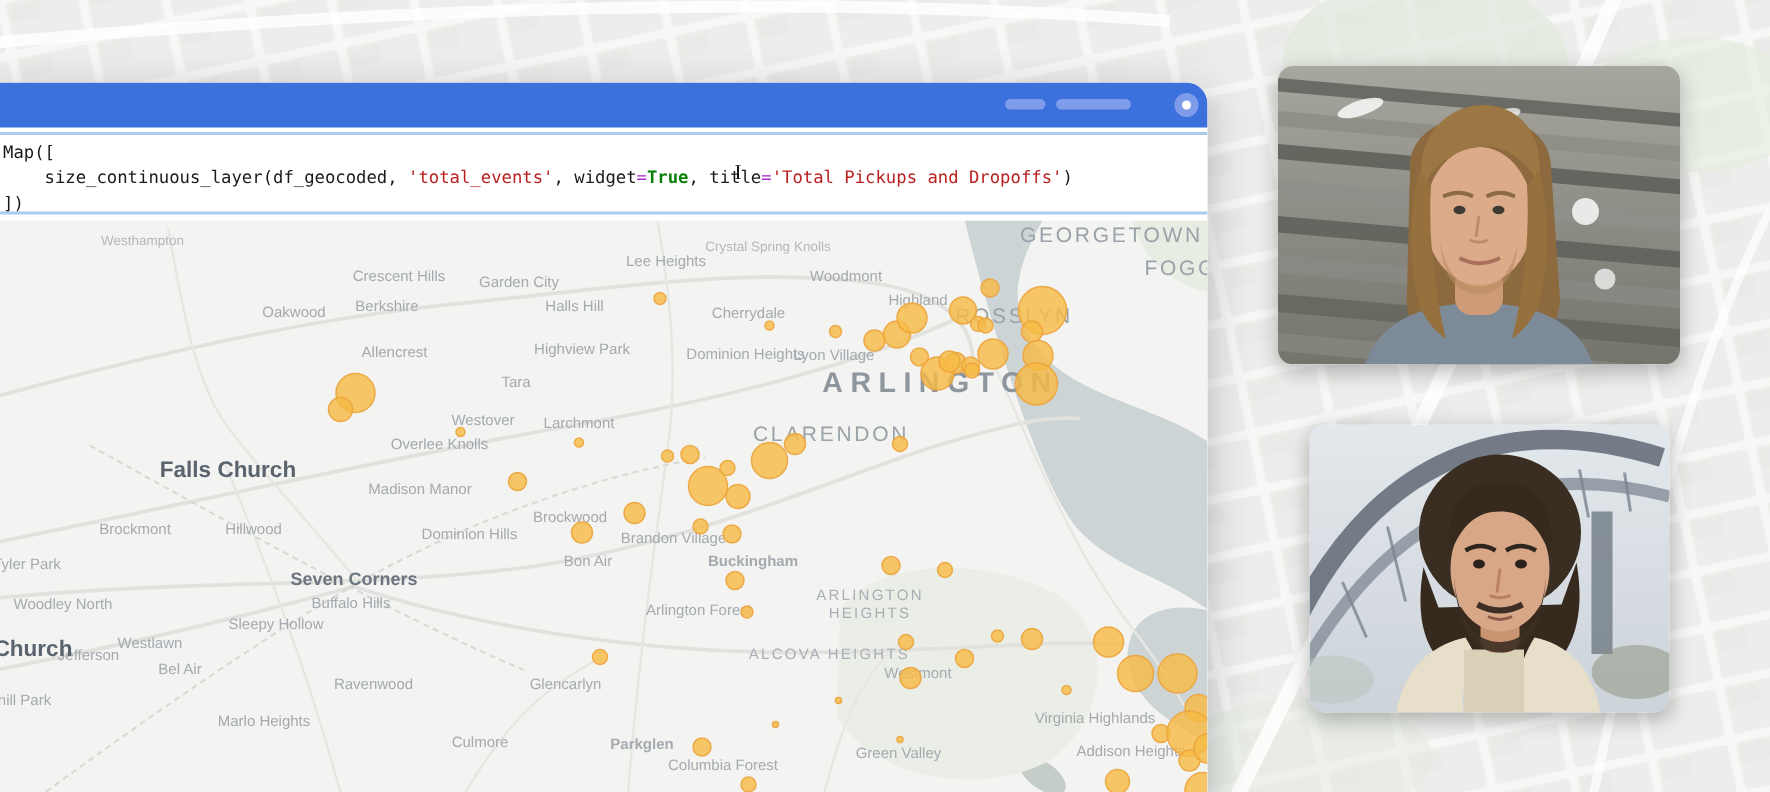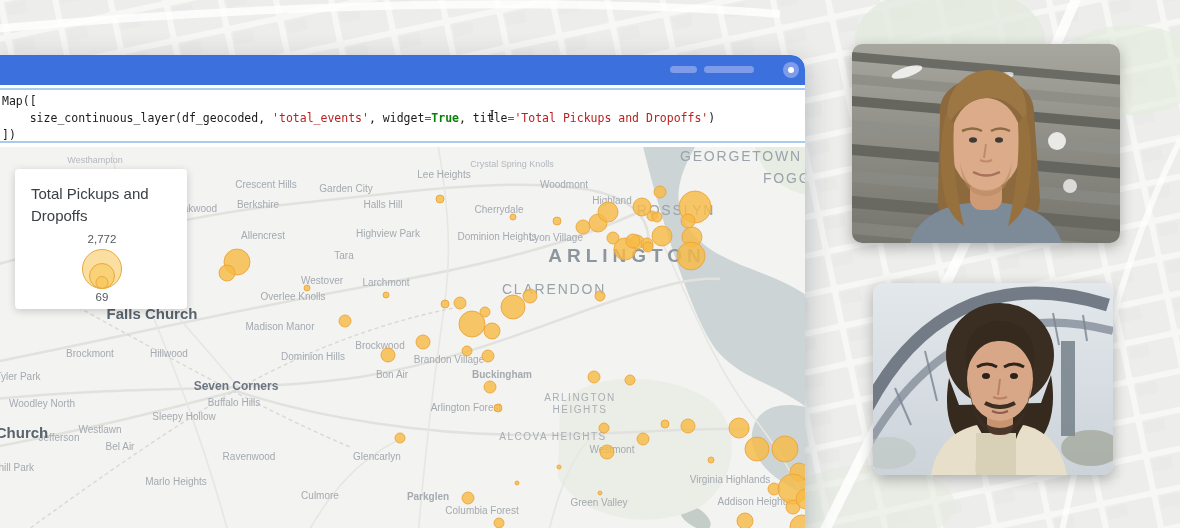--- a/index.html
+++ b/index.html
@@ -250,30 +250,20 @@
         <circle cx="785" cy="302" r="13" class="bub"></circle>
         <circle cx="799" cy="325" r="9" class="bub"></circle>
         <circle cx="774" cy="342" r="6" class="bub"></circle>
         <circle cx="793" cy="342" r="15" class="bub"></circle>
         <circle cx="793" cy="360" r="7" class="bub"></circle>
         <circle cx="806" cy="352" r="10" class="bub"></circle>
         <circle cx="802" cy="380" r="12" class="bub"></circle>
         <circle cx="745" cy="374" r="8" class="bub"></circle>
       </svg>
 
-    <div class="legend">
-      <div class="legend-title">Total Pickups and Dropoffs</div>
-      <div class="legend-max">2,772</div>
-      <div class="legend-circles">
-        <div class="lc lc1"></div>
-        <div class="lc lc2"></div>
-        <div class="lc lc3"></div>
-      </div>
-      <div class="legend-min">69</div>
-    </div>
 
   </div>
 </div>
 
 <div class="cam cam1">
   <svg width="268" height="199" viewBox="0 0 268 199">
     <defs>
       <linearGradient id="w1bg" x1="0" y1="0" x2="0" y2="1">
         <stop offset="0" stop-color="#a7a7a0"></stop>
           <stop offset="1" stop-color="#74746d"></stop>

